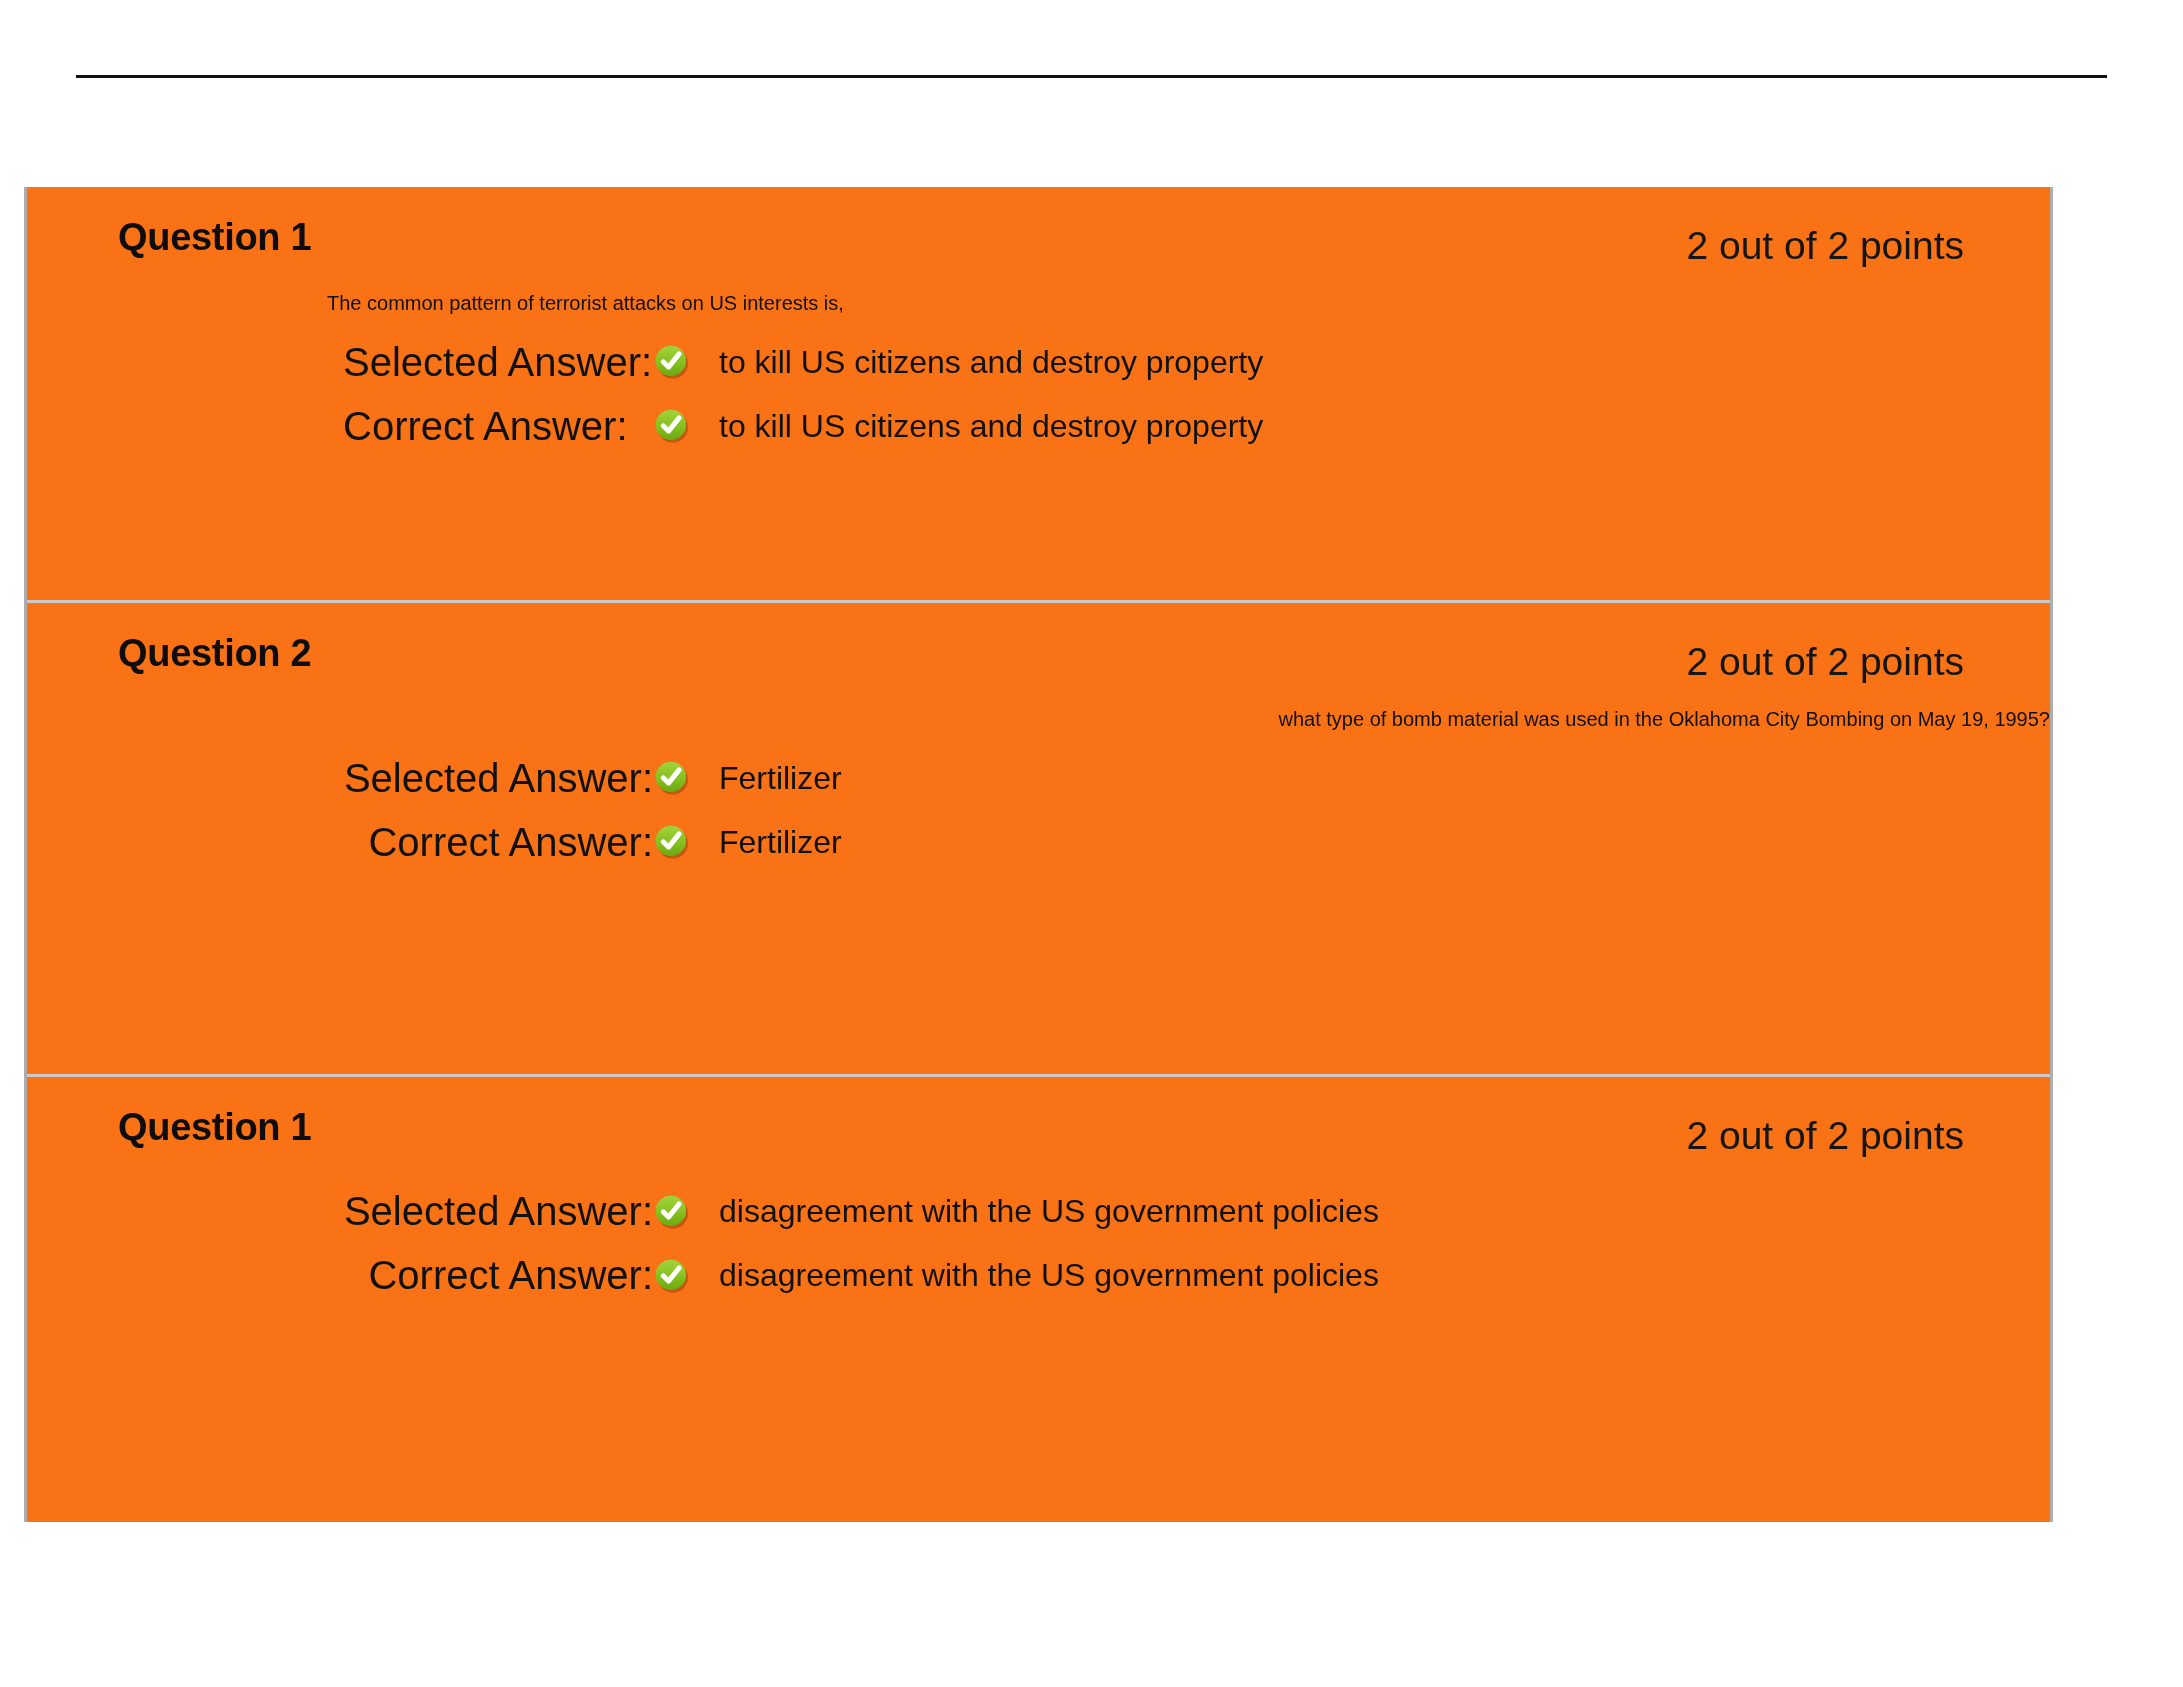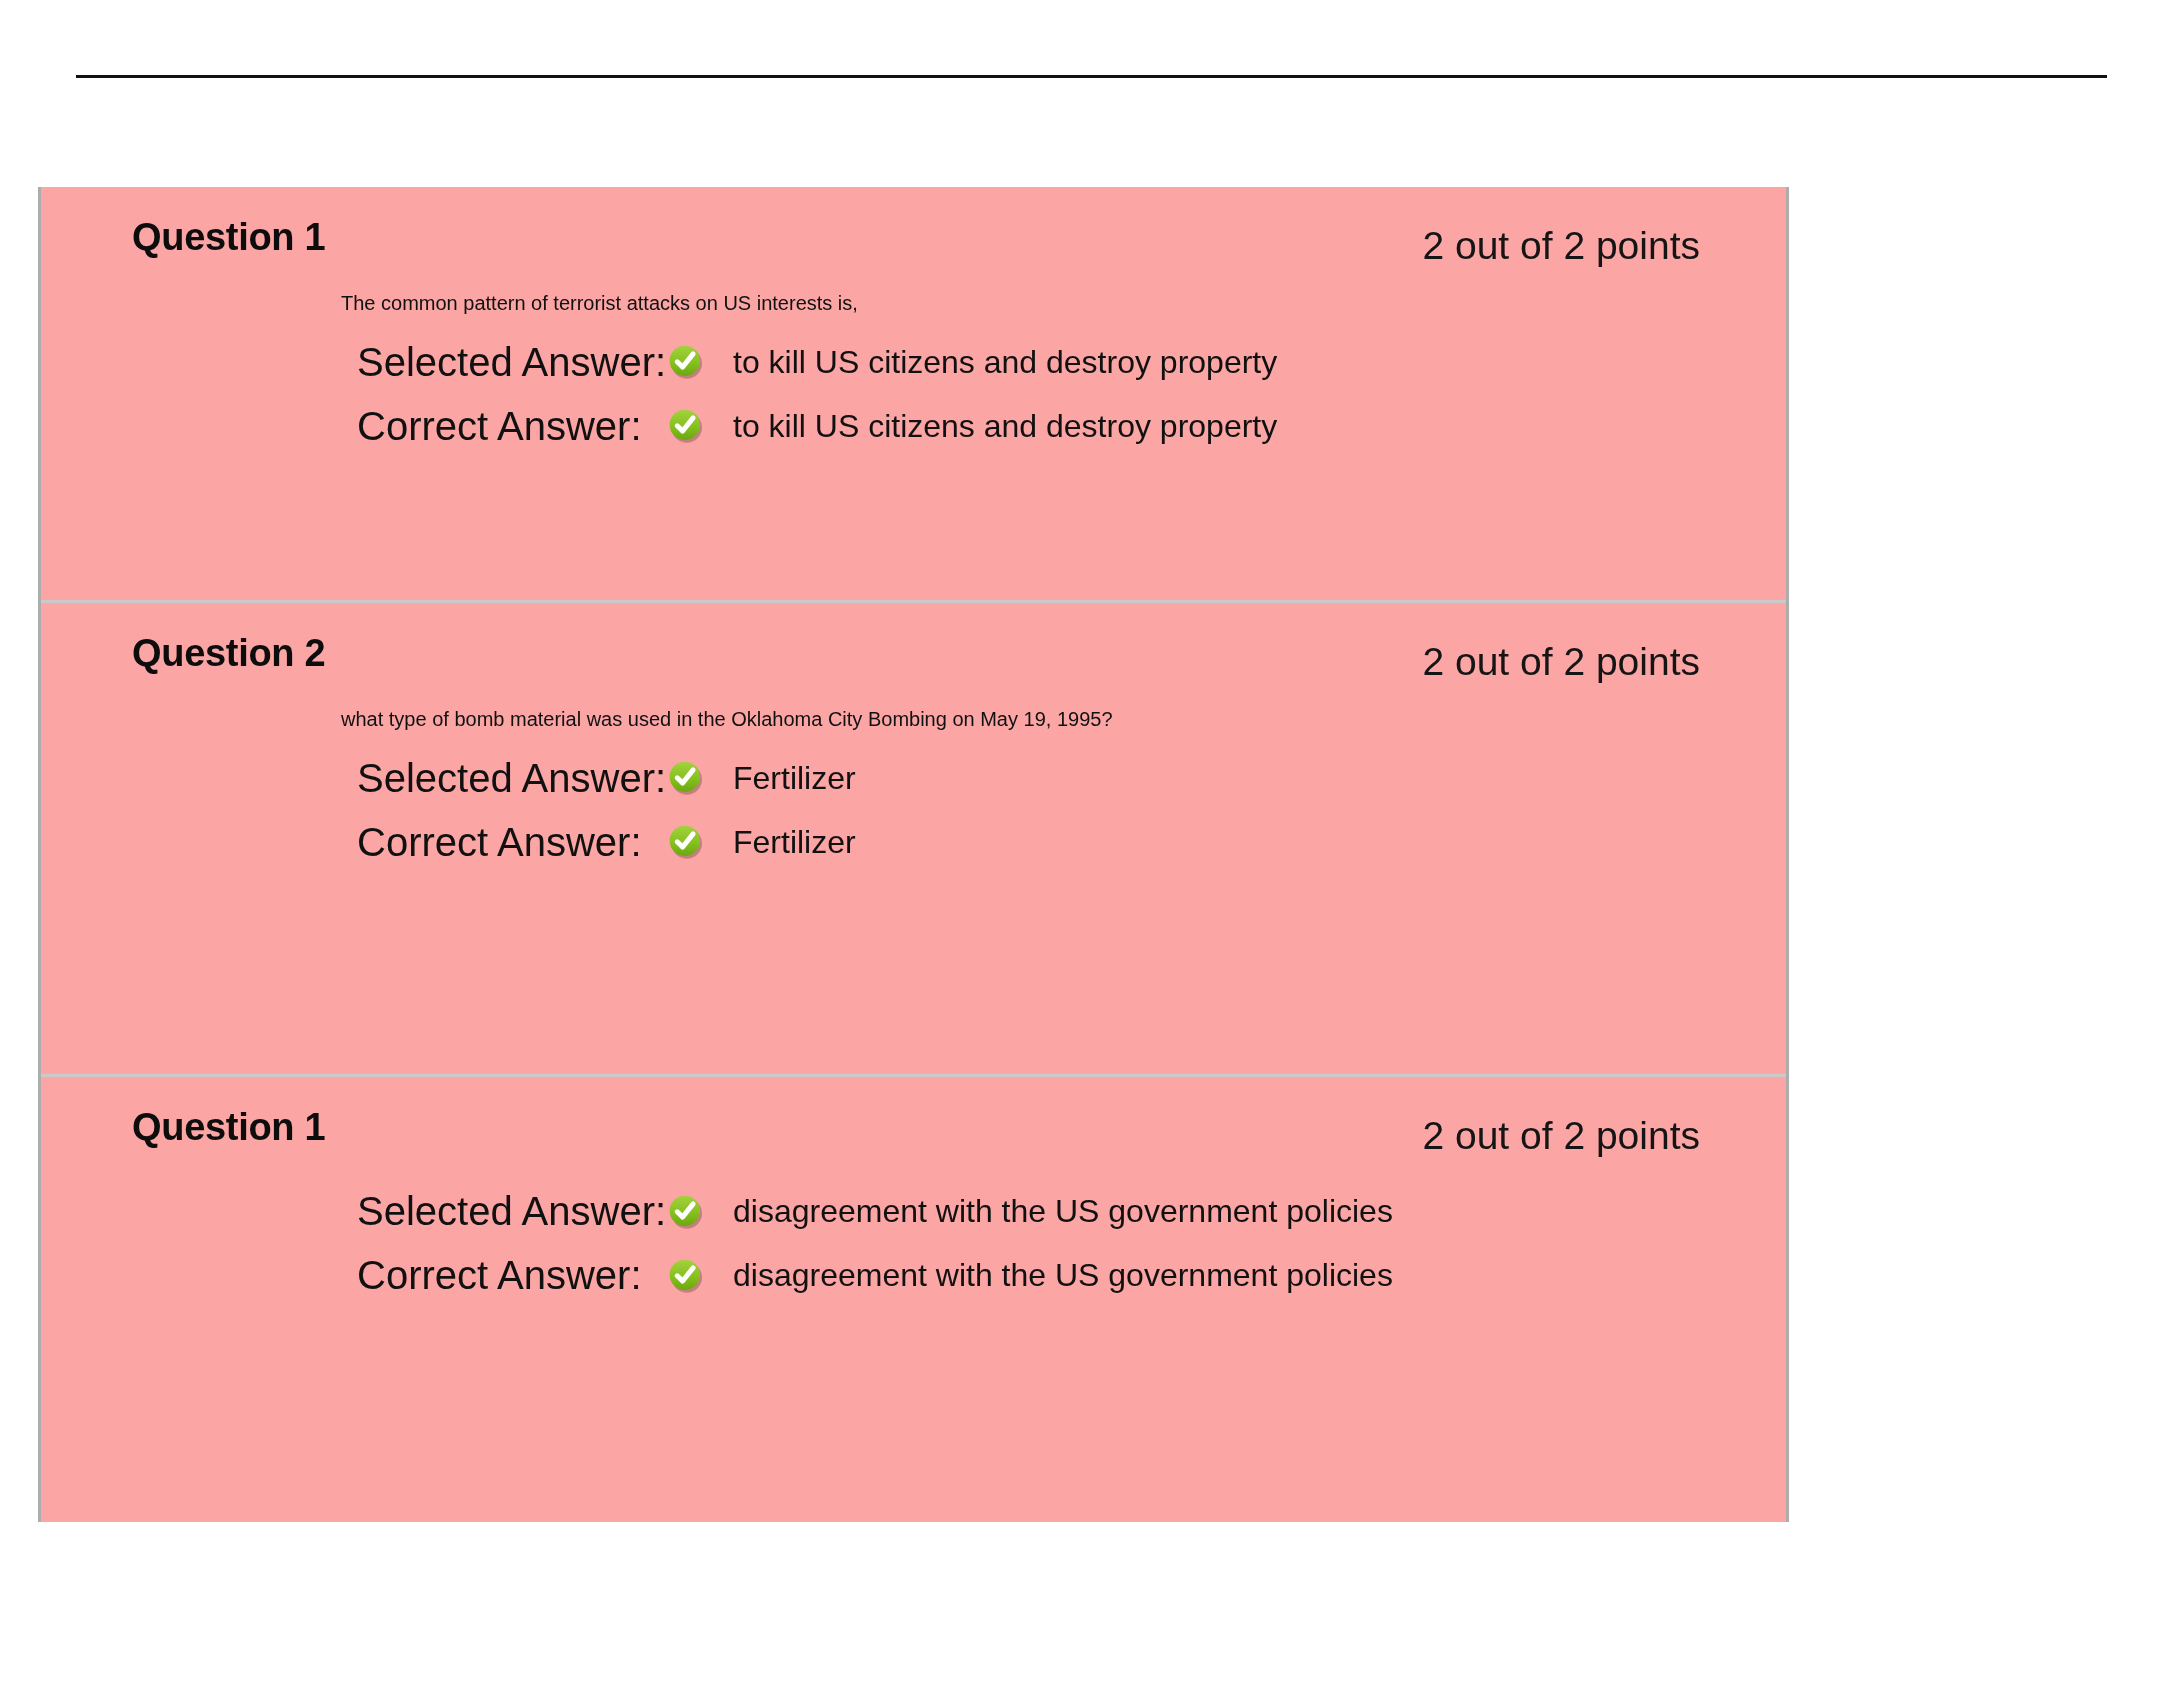--- a/index.html
+++ b/index.html
@@ -24,38 +24,39 @@
     left: 76px;
     top: 75px;
     width: 2031px;
     height: 3.3px;
     background: #111111;
   }
 
   
   .questions-container {
     position: absolute;
-    left: 38px;
+    left: 24px;
     top: 187px;
-    width: 1751px;
+    width: 2029px;
     height: 1335px;
     box-sizing: border-box;
     border-left: 3.3px solid #adadad;
     border-right: 3.3px solid #adadad;
-    background: #fca5a5;
+    background: #f97316;
     overflow: hidden;
   }
 
   .question-block {
     position: relative;
     box-sizing: border-box;
     padding: 0;
   }
   .question-block + .question-block {
     border-top: 3.3px solid #cacaca;
+    text-align: right;
   }
   .qb-1 { height: 413px; }
   .qb-2 { height: 474px; }
   .qb-3 { height: 446px; }
 
   
   .q-header {
     position: relative;
     height: 86px;
   }

